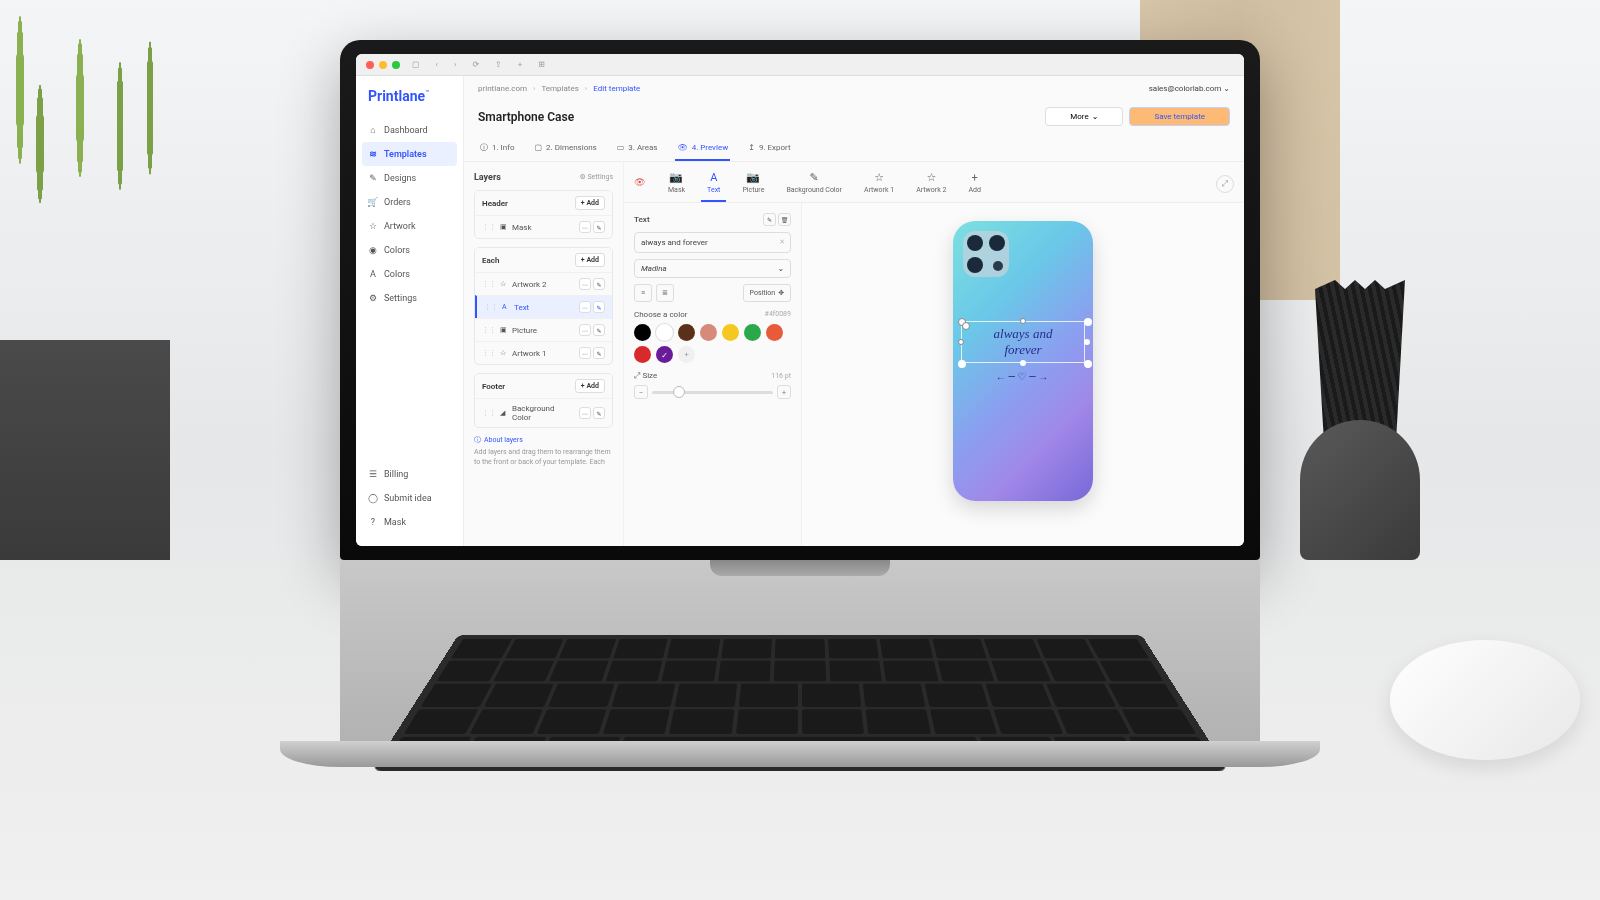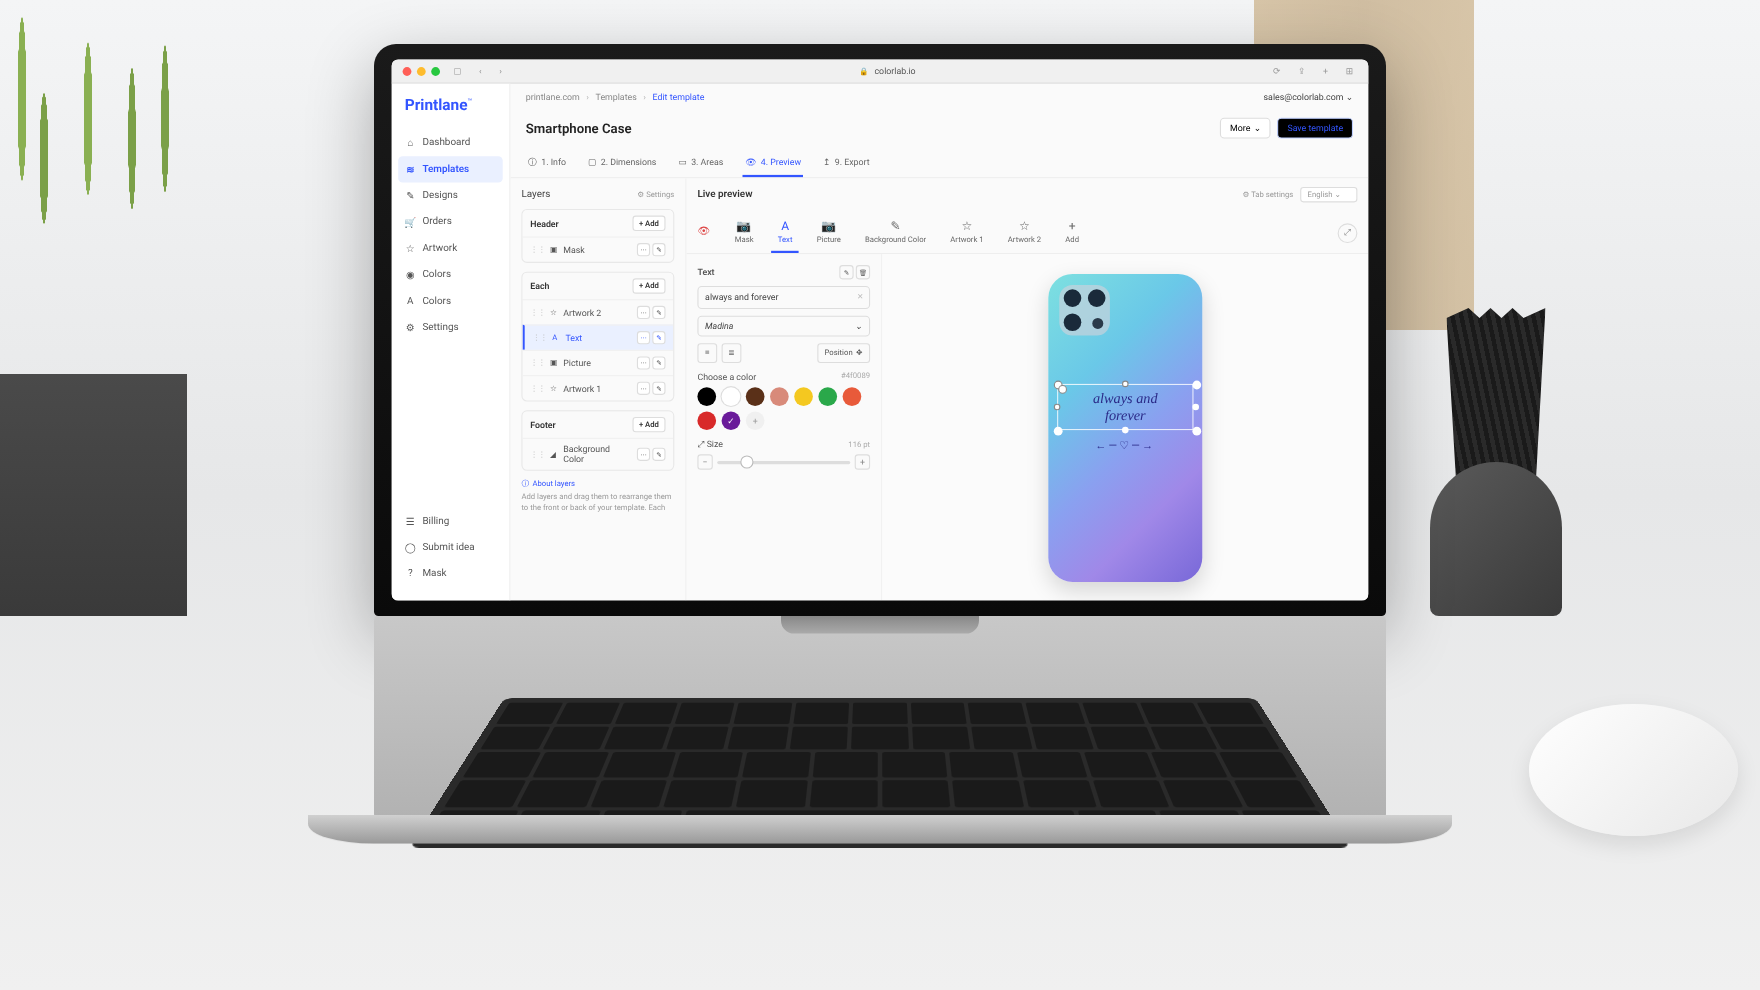--- a/index.html
+++ b/index.html
@@ -44,31 +44,31 @@
 .main{flex:1;display:flex;flex-direction:column;overflow:hidden}
 .crumbs-bar{display:flex;align-items:center;justify-content:space-between;padding:8px 14px;font-size:8px;color:#888}
 .crumbs{display:flex;gap:6px;align-items:center}
 .crumbs .sep{color:#bbb}
 .crumbs .cur{color:#3355ff}
 .email{color:#444}
 
 .title-bar{display:flex;align-items:center;justify-content:space-between;padding:6px 14px 10px}
 .title-bar h1{font-size:12px;font-weight:600;color:#222}
 .title-actions{display:flex;gap:6px}
-.btn{padding:4px 8px;font-size:8px;border:1px solid #ddd;border-radius:4px;background:#fff;cursor:pointer;display:flex;align-items:center;gap:3px}
-.btn-primary{background:#000000;border-color:#c0d0ff;color:#3355ff}
+.btn{padding:4px 24px;font-size:8px;border:1px solid #ddd;border-radius:4px;background:#fff;cursor:pointer;display:flex;align-items:center;gap:3px}
+.btn-primary{background:#fdba74;border-color:#c0d0ff;color:#3355ff}
 
 .tabs{display:flex;gap:16px;padding:0 14px;border-bottom:1px solid #eee;font-size:8px}
 .tabs .tab{padding:6px 2px;color:#666;display:flex;align-items:center;gap:4px;cursor:pointer;border-bottom:2px solid transparent}
 .tabs .tab.active{color:#3355ff;border-bottom-color:#3355ff}
 
 .workspace{flex:1;display:flex;overflow:hidden}
 .layers-col{width:160px;padding:10px;font-size:8px;border-right:1px solid #f0f0f0;overflow:hidden}
 .col-head{display:flex;justify-content:space-between;align-items:center;margin-bottom:8px}
-.col-head .t{font-weight:400;color:#444;font-size:9px}
+.col-head .t{font-weight:700;color:#444;font-size:9px}
 .col-head .s{color:#999;font-size:7px}
 .group{border:1px solid #e8e8e8;border-radius:5px;margin-bottom:8px;overflow:hidden}
 .group-h{display:flex;justify-content:space-between;align-items:center;padding:5px 7px;font-weight:600;color:#333;background:#fafafa}
 .add-btn{font-size:7px;padding:2px 5px;border:1px solid #ddd;border-radius:3px;background:#fff;cursor:pointer}
 .layer{display:flex;align-items:center;padding:5px 7px;gap:4px;color:#555;border-top:1px solid #f0f0f0}
 .layer.sel{background:#eaf0ff;color:#3355ff;border-left:2px solid #3355ff}
 .layer .drag{color:#bbb;font-size:7px}
 .layer .lic{width:8px;font-size:7px}
 .layer .lab{flex:1}
 .layer .acts{display:flex;gap:2px}
@@ -143,24 +143,20 @@
 
         <div class="browser-bar">
           <div class="traffic">
             <span class="tl-r"></span>
             <span class="tl-y"></span>
             <span class="tl-g"></span>
           </div>
           <span class="navbtn">▢</span>
           <span class="navbtn">‹</span>
           <span class="navbtn">›</span>
-          <div class="url">
-            <span class="url-lock">🔒</span>
-            <span>colorlab.io</span>
-          </div>
           <span class="navbtn">⟳</span>
           <span class="navbtn">⇪</span>
           <span class="navbtn">+</span>
           <span class="navbtn">⊞</span>
         </div>
 
         <div class="app">
           <div class="sidebar">
             <div class="logo"><span>Printlane</span><sup>™</sup></div>
             <div id="side-primary">
@@ -346,27 +342,20 @@
                 <div class="about">
                   <div class="at">
                       <span>ⓘ</span>
                       <span>About layers</span>
                     </div>
                   <div>Add layers and drag them to rearrange them to the front or back of your template. Each</div>
                 </div>
               </div>
 
               <div class="editor-col">
-                <div class="ed-head">
-                  <span class="t">Live preview</span>
-                  <div class="right">
-                    <span>⚙ <span>Tab settings</span></span>
-                    <div class="lang-sel"><span>English</span> ⌄</div>
-                  </div>
-                </div>
 
                 <div class="tool-tabs">
                   <span class="eye-off">👁</span>
                   <div id="tool-tabs-inner" style="display:contents"><div class="ttab">
                         <span class="tic">📷</span>
                         <span>Mask</span>
                       </div><div class="ttab active">
                         <span class="tic">A</span>
                         <span>Text</span>
                       </div><div class="ttab">

